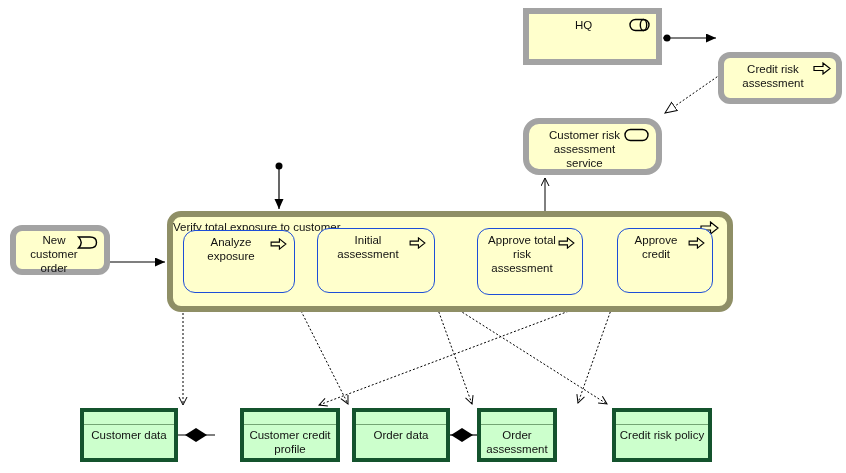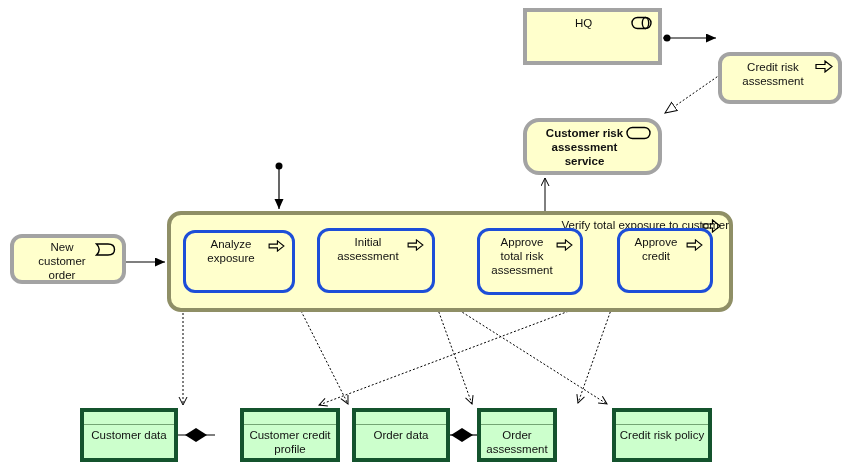--- a/index.html
+++ b/index.html
@@ -1,31 +1,31 @@
 <!DOCTYPE html>
 <html><head>
 <meta charset="utf-8">
 <style>
   html,body{margin:0;padding:0;background:#fff;}
   #canvas{
     position:relative;width:846px;height:473px;background:#ffffff;overflow:hidden;
     font-family:"Liberation Sans","DejaVu Sans",sans-serif;font-size:11.5px;color:#111;
   }
   .node{position:absolute;box-sizing:border-box;text-align:center;line-height:1.22;}
-  .yellow{background:#ffffcc;border:4px solid #a3a3a3;}
+  .yellow{background:#ffffcc;border:6px solid #a3a3a3;}
   .round12{border-radius:12px;}
   .round16{border-radius:16px;}
-  .sub{background:#ffffcc;border:3px solid #1d4ed8;border-radius:12px;}
+  .sub{background:#ffffcc;border:1px solid #1d4ed8;border-radius:12px;}
   .label{position:relative;display:block;padding-top:4px;}
   .corner-icon{position:absolute;top:4px;right:5px;width:22px;height:14px;}
   .green{background:#ccffcc;border:4px solid #14532d;}
   .band{height:12px;border-bottom:1px solid #73a573;}
   .g-label{padding-top:3px;}
   svg.layer{position:absolute;left:0;top:0;}
-  .container-title{position:absolute;left:0;right:0;top:3px;text-align:right;}
+  .container-title{position:absolute;left:0;right:0;top:3px;text-align:left;}
 </style>
 </head>
 <body>
 
 <div id="canvas">
 
   <svg class="layer" width="846" height="473">
     <defs>
       <marker id="mArrow" markerUnits="userSpaceOnUse" markerWidth="11" markerHeight="10" refX="10" refY="4.5" orient="auto">
         <path d="M0,0 L10,4.5 L0,9 Z" fill="#000"></path>
@@ -109,27 +109,27 @@
 
   <div class="node yellow round12" style="left:718px;top:13px;width:124px;height:52px;margin-top:39px;">
     <span class="label" style="padding:4px 24px 0 10px;">Credit risk assessment</span>
     <svg class="corner-icon" style="width:18px;height:13px;" viewBox="0 0 18 13">
       <path d="M1,4.5 h9 v-3.5 l7,5.5 l-7,5.5 v-3.5 h-9 z" fill="none" stroke="#000" stroke-width="1.2"></path>
     </svg>
   </div>
 
 
   <div class="node yellow round16" style="left:523px;top:118px;width:139px;height:57px;">
-    <span class="label" style="padding:4px 32px 0 16px;font-weight:bold;">Customer risk assessment service</span>
+    <span class="label" style="padding:4px 32px 0 16px;">Customer risk assessment service</span>
     <svg class="corner-icon" style="width:25px;height:14px;right:7px;" viewBox="0 0 25 14">
       <rect x="1" y="1.5" width="23" height="11" rx="5.5" fill="none" stroke="#000" stroke-width="1.4"></rect>
     </svg>
   </div>
 
-  <div class="node yellow round12" style="left:10px;top:234px;width:116px;height:50px;">
+  <div class="node yellow round12" style="left:10px;top:225px;width:100px;height:50px;">
     <span class="label" style="padding:2px 24px 0 12px;">New customer order</span>
     <svg class="corner-icon" style="width:21px;height:13px;right:6px;top:5px;" viewBox="0 0 21 13">
       <path d="M1.5,1 H13 Q19.5,1 19.5,6.5 Q19.5,12 13,12 H1.5 Q7,6.5 1.5,1 Z" fill="none" stroke="#000" stroke-width="1.4"></path>
     </svg>
   </div>
 
   <div class="node yellow" style="left:167px;top:211px;width:566px;height:101px;border-radius:14px;border-color:#8f8f66;">
     <span class="container-title">Verify total exposure to customer</span>
     <svg class="corner-icon" style="width:19px;height:14px;right:8px;top:4px;" viewBox="0 0 19 14">
       <path d="M1,5 h9.5 v-4 l7.5,6 l-7.5,6 v-4 h-9.5 z" fill="none" stroke="#000" stroke-width="1.2"></path>

